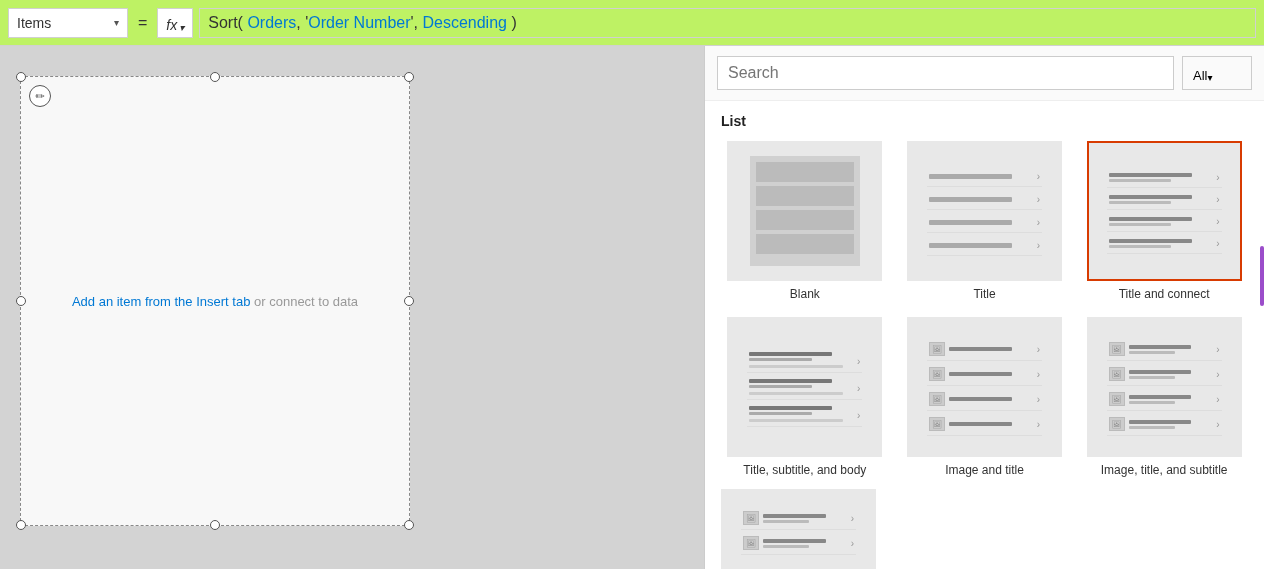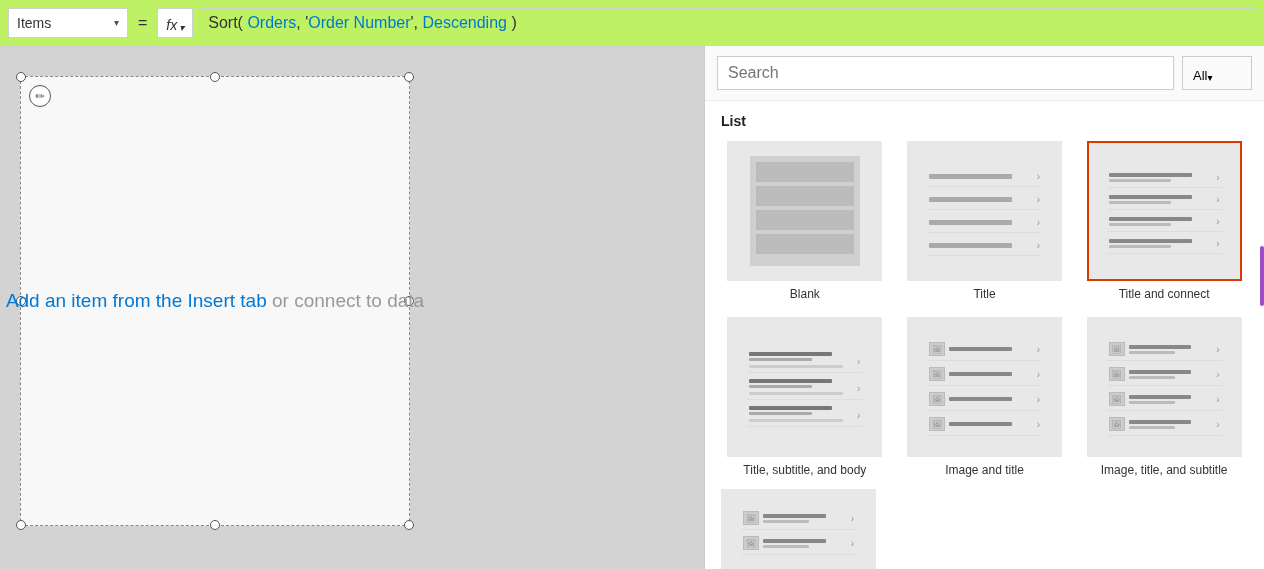--- a/index.html
+++ b/index.html
@@ -430,21 +430,21 @@
       <div class="handle tr"></div>
       <div class="handle ml"></div>
       <div class="handle mr"></div>
       <div class="handle bl"></div>
       <div class="handle bc"></div>
       <div class="handle br"></div>
 
       <div class="pencil-icon-container">✏</div>
 
       <div class="canvas-hint">
-        <span style="color:#999; font-size:19px;text-align:right;">
+        <span style="color:#999; font-size:13px;text-align:right;">
           <span style="color:#0078d4; cursor:pointer;">Add an item from the Insert tab</span>
           <span style="color:#999;">or connect to data</span>
         </span>
       </div>
     </div>
   </div>
 
   <div class="right-panel">
 
     <div class="panel-search-row">

